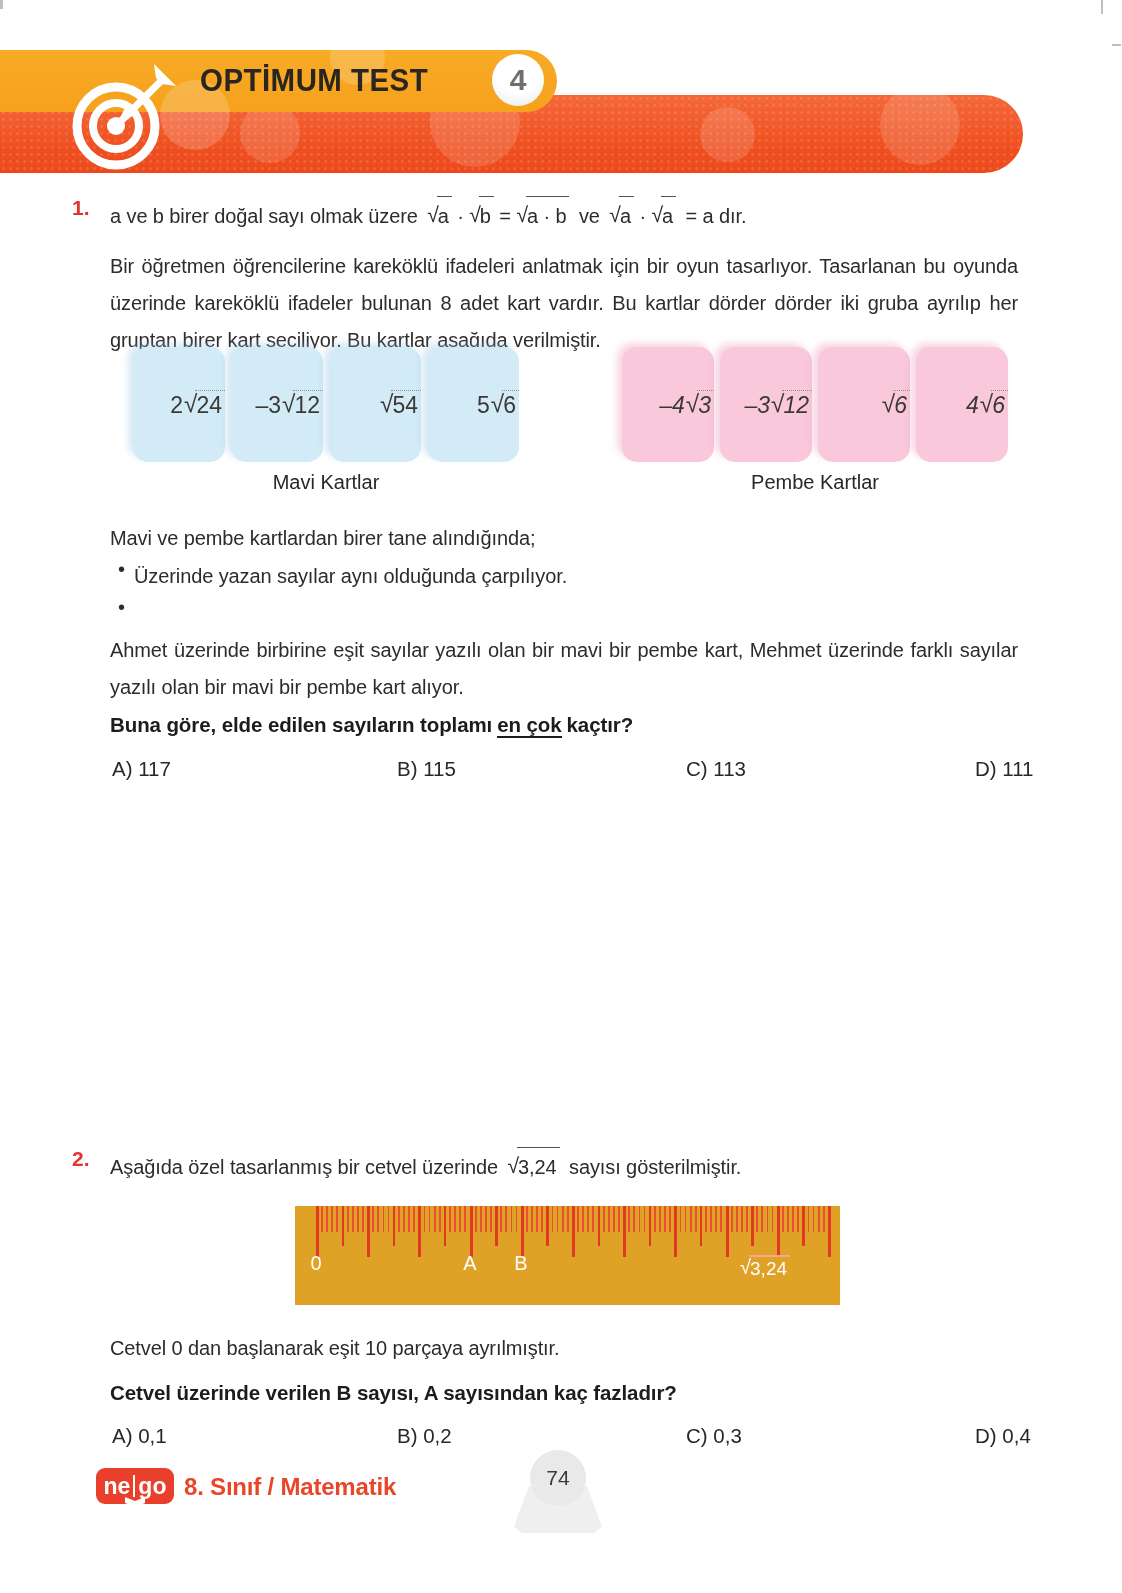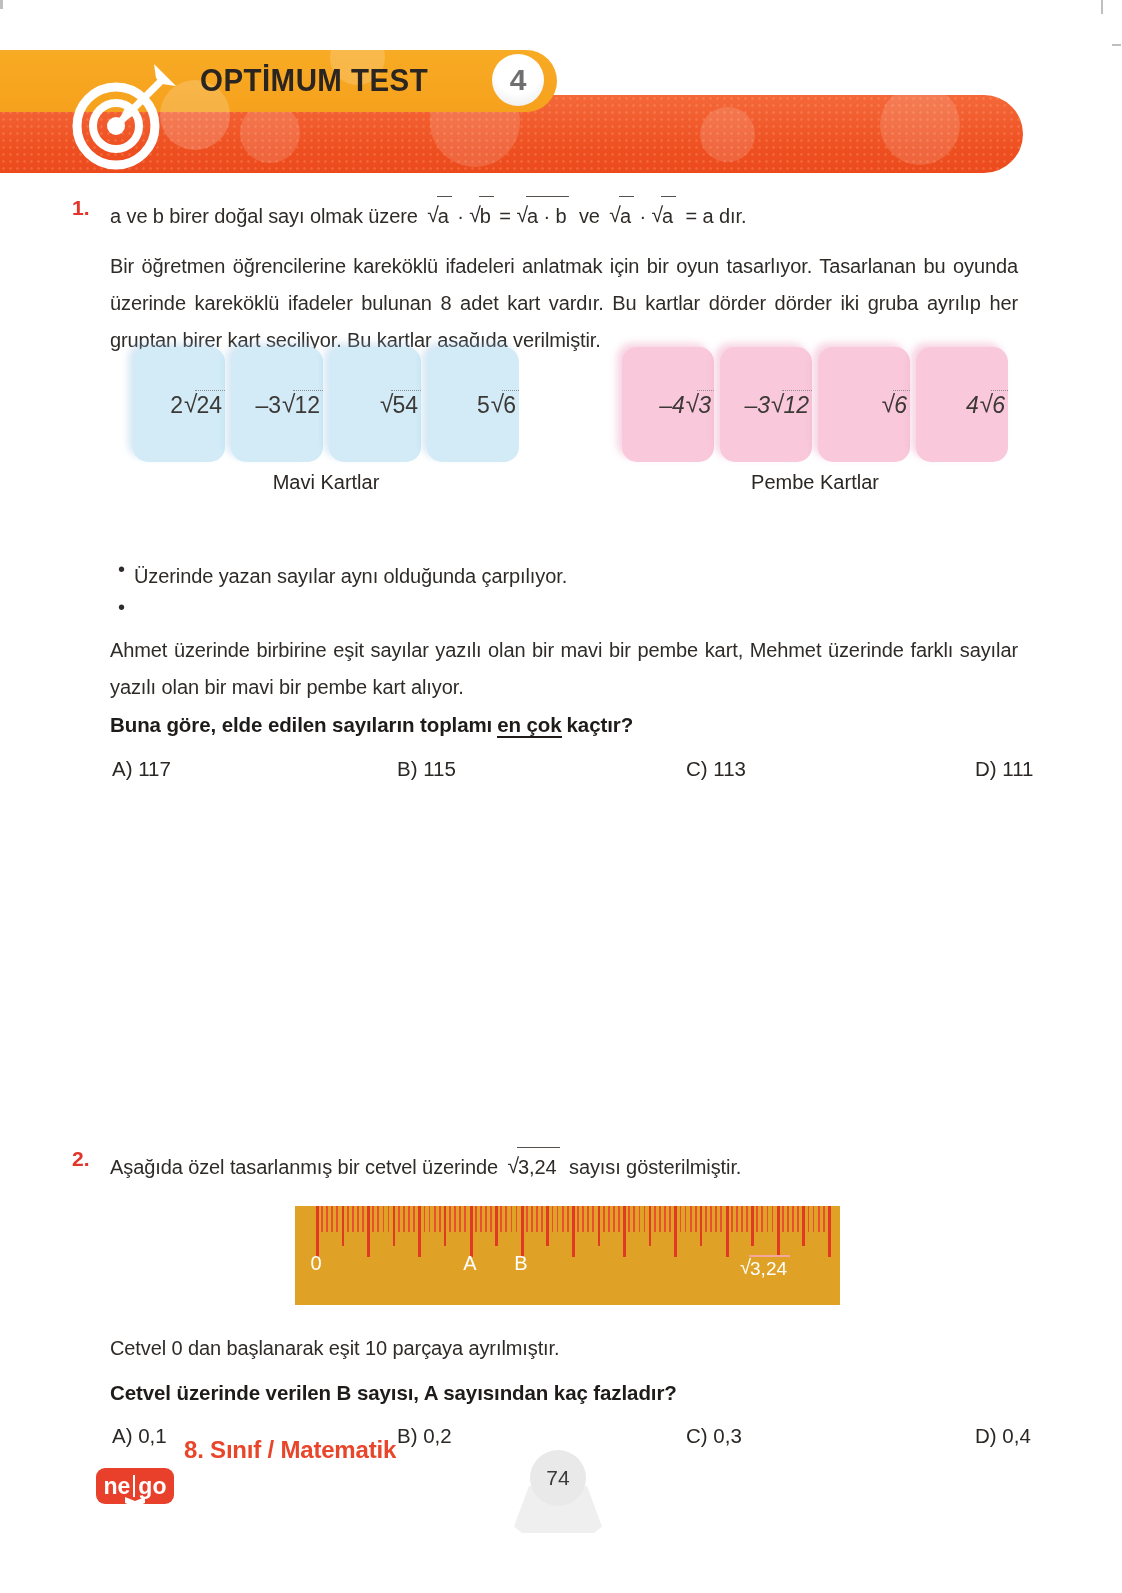--- a/index.html
+++ b/index.html
@@ -58,21 +58,21 @@
   .tick.fine{width:1.8px;height:26px;background:#e8502f;}
   .tick.mid{width:2.4px;height:40px;}
   .tick.long{width:3px;height:51px;}
   .rlabel{position:absolute;top:46px;color:#fff;font-size:20px;transform:translateX(-50%);}
 
   
   .logo{position:absolute;left:96px;top:1468px;width:78px;height:36px;background:#e8402a;border-radius:9px;
     display:flex;align-items:center;justify-content:center;color:#fff;font-weight:bold;font-size:23px;z-index:2;}
   .logo .div{width:2px;height:22px;background:#fff;margin:0 3px;}
   .logo svg{position:absolute;left:50%;bottom:-3px;transform:translateX(-50%);}
-  .course{position:absolute;left:184px;top:1436px;color:#e8452a;font-weight:bold;font-size:24px;letter-spacing:-.2px;}
+  .course{position:absolute;left:184px;top:1473px;color:#e8452a;font-weight:bold;font-size:24px;letter-spacing:-.2px;}
   .balloon{position:absolute;left:512px;top:1450px;width:92px;height:90px;}
   .balloon .skirt{position:absolute;left:2px;top:36px;width:88px;height:47px;background:#efefef;
     clip-path:polygon(17% 0,83% 0,100% 86%,91% 100%,9% 100%,0 86%);z-index:1;}
   .balloon .ball{position:absolute;left:18px;top:0;width:56px;height:56px;border-radius:50%;background:#e9e9e9;
     display:flex;align-items:center;justify-content:center;font-size:21px;color:#3a3a3a;z-index:2;}
 </style>
 </head>
 <body>
 
 <div id="page">
@@ -152,20 +152,21 @@
         <span><span class="coef"></span><span class="sq"><span class="rs">√</span><span class="rad">6</span></span></span>
       </div>
     <div class="card pink">
         <span><span class="coef">4</span><span class="sq"><span class="rs">√</span><span class="rad">6</span></span></span>
       </div>
   </div>
 
   <div class="group-label" style="left:133px;">Mavi Kartlar</div>
   <div class="group-label" style="left:622px;">Pembe Kartlar</div>
 
+  <div class="qtext" style="top:520px;">Mavi ve pembe kartlardan birer tane alındığında;</div>
 
   <div class="bullet-dot" style="top:558px;">•</div>
   <div class="qtext" style="left:134px;top:558px;">Üzerinde yazan sayılar aynı olduğunda çarpılıyor.</div>
   <div class="bullet-dot" style="top:596px;">•</div>
 
   <div class="qtext just" style="top:632px;">Ahmet üzerinde birbirine eşit sayılar yazılı olan bir mavi bir pembe kart, Mehmet üzerinde farklı sayılar yazılı olan bir mavi bir pembe kart alıyor.</div>
 
   <div class="qtext boldq" style="top:706px;">
     <span>Buna göre, elde edilen sayıların toplamı</span><span class="u">en çok</span><span>kaçtır?</span>
   </div>

